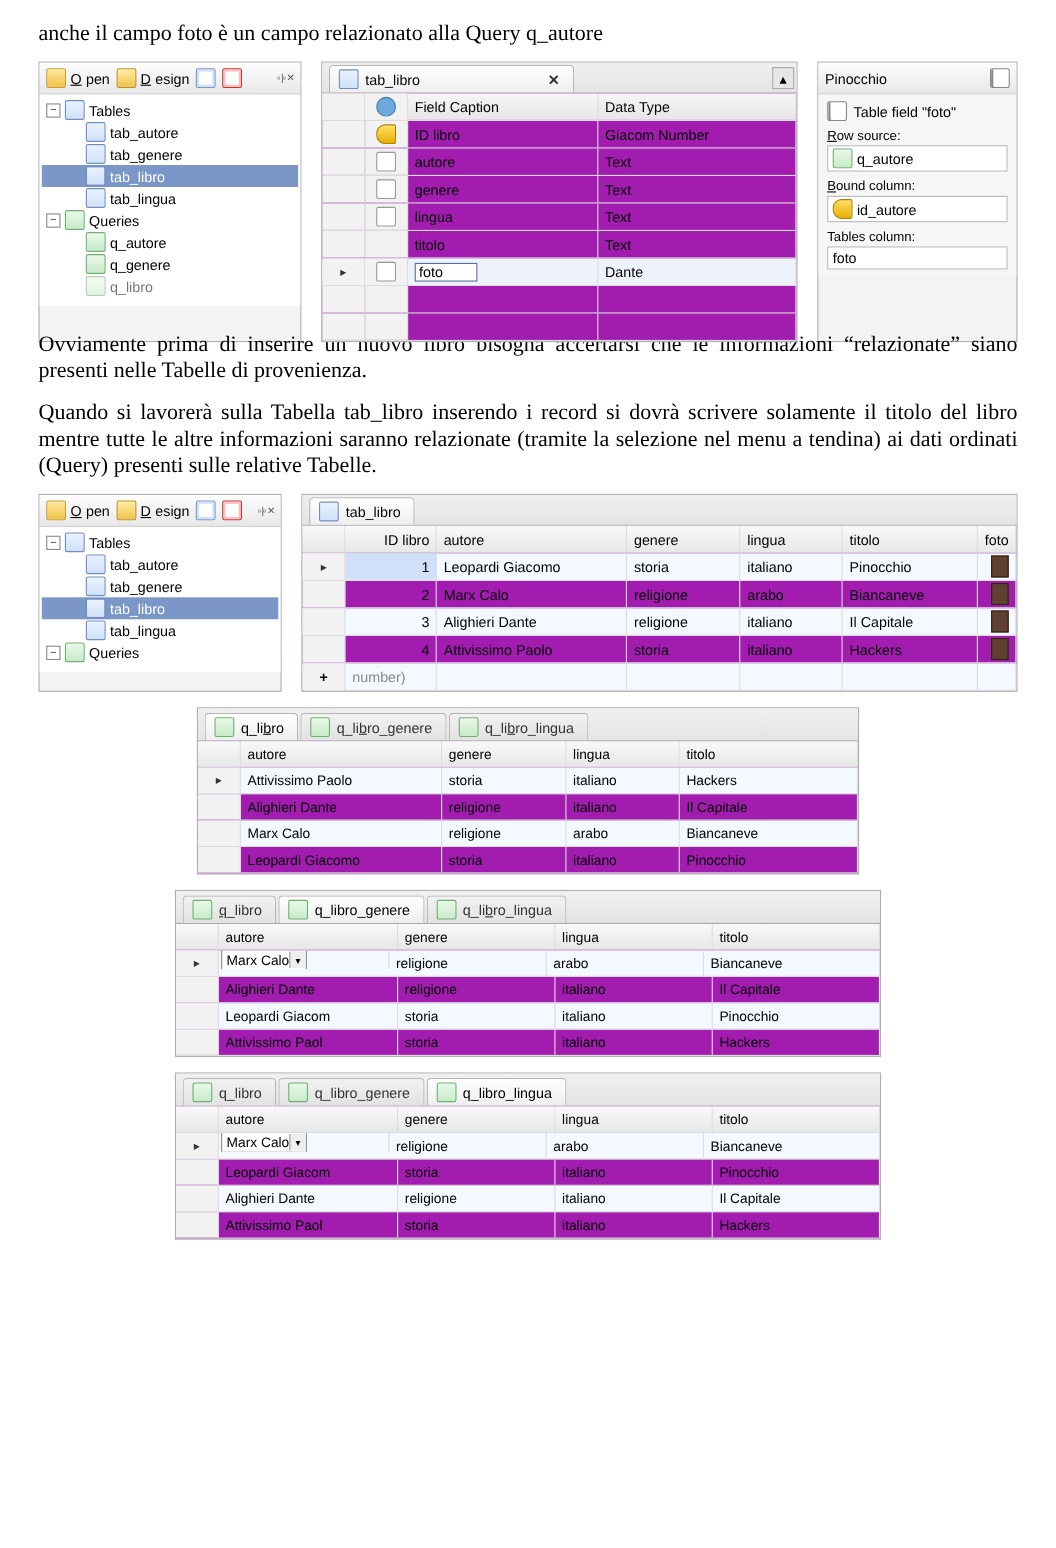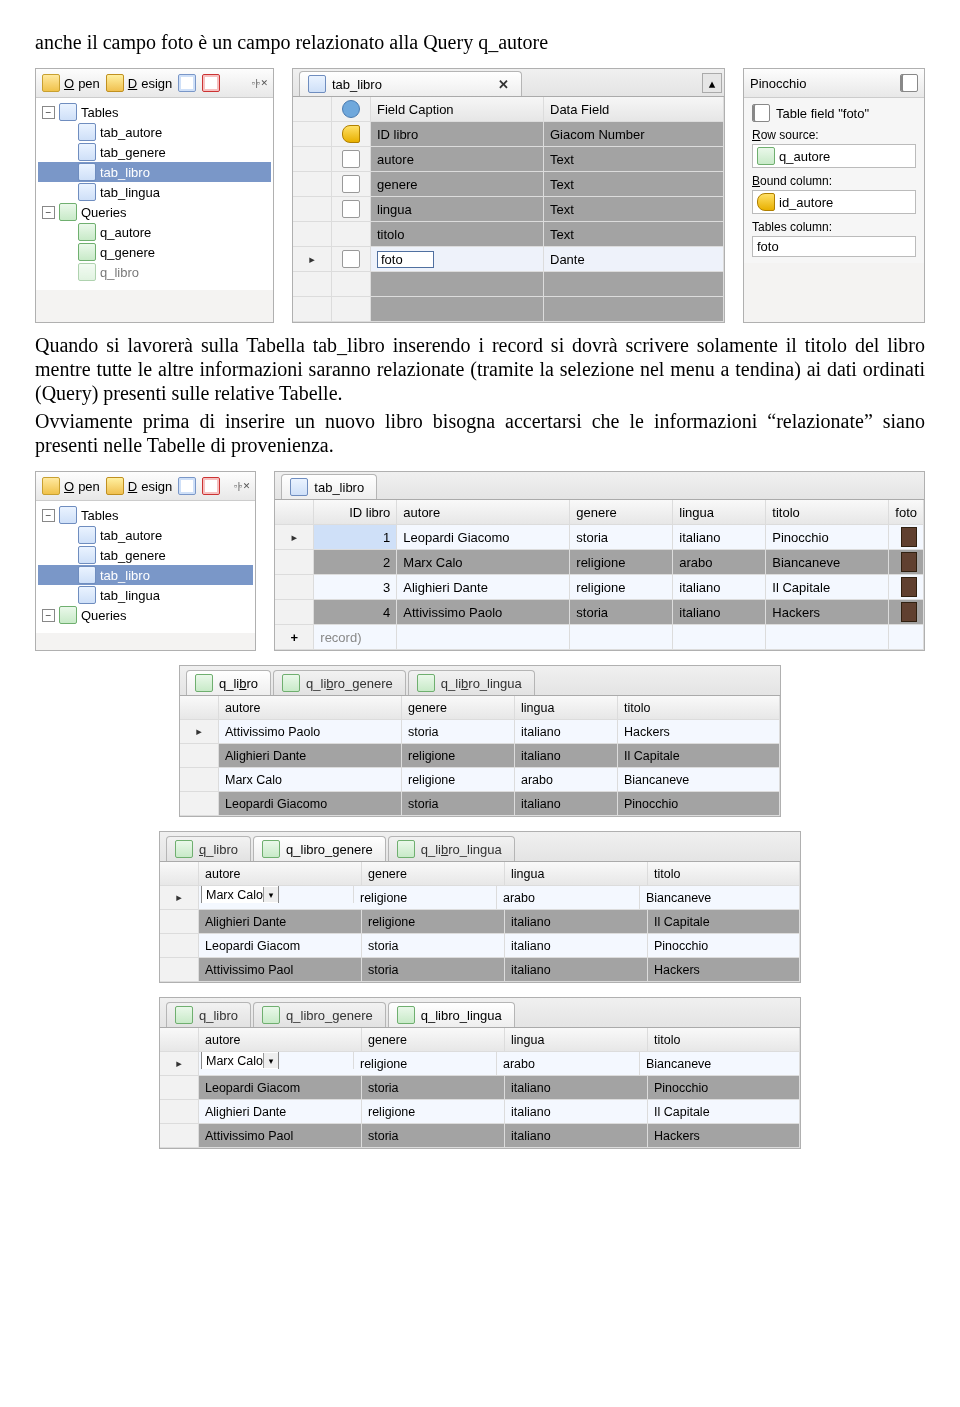--- a/index.html
+++ b/index.html
@@ -4,21 +4,21 @@
 <style>
   body{
     margin:0;
     font-family:"Times New Roman",serif;
     font-size:20px;
     background:#fff;
     color:#000;
     width:960px;
   }
   .ui{ font-family:Arial,Helvetica,sans-serif;font-size:13px;color:#000;}
-  .content{ padding:20px 35px 30px 35px;}
+  .content{ padding:8px 35px 30px 35px;}
   .para{ text-align:justify; margin:10px 0 14px 0; line-height:1.2;}
 
   
   .app{ display:flex; gap:18px;}
   .panel{ background:#f4f3f2; border:1px solid #b0b0b0; }
   .panel.left{ width:237px;}
   .panel.mid{ flex:1;}
   .panel.right{ width:180px;}
   .toolbar{ height:24px; display:flex; align-items:center; padding:2px 6px; gap:6px;
     background:linear-gradient(#fdfdfd,#e8e8e8); border-bottom:1px solid #ccc;}
@@ -40,21 +40,21 @@
   .node .tw{ width:11px;height:11px;border:1px solid #888;display:flex;align-items:center;justify-content:center;font-size:10px;line-height:9px;color:#333;background:#fff;}
   .child{ padding-left:40px;}
   .sel{ background:#7a97c8;color:#fff;}
   .sel .ico{filter:none;}
   .tabbar{ display:flex; align-items:flex-end; padding:2px 0 0 6px;
     background:linear-gradient(#f0f0f0,#e4e4e4);border-bottom:1px solid #aaa;}
   .tab{ background:linear-gradient(#fff,#eee);border:1px solid #b5b5b5;border-bottom:none;
     border-radius:4px 4px 0 0;padding:3px 12px 3px 8px;display:flex;align-items:center;gap:6px;margin-right:2px;}
   .tab .close{ font-weight:bold;color:#333;}
   .tab.inactive{ background:linear-gradient(#f2f2f2,#e2e2e2);color:#333;}
-  .grid{ background:#a3a3a3; }
+  .grid{ background:#a21caf; }
   .grid .row{ display:flex; border-bottom:1px solid #dcdcdc;}
   .grid .gcell{ border-right:1px solid #dcdcdc; padding:3px 6px; height:18px; display:flex; align-items:center; overflow:hidden;}
   .grid .gutter{ width:26px;background:#f2f2f2;justify-content:center;}
   .grid .icn{ width:26px;background:#f2f2f2;justify-content:center;}
   .grid .hd{ background:linear-gradient(#f6f6f6,#e6e6e6); font-weight:normal;}
   .rowptr::before{content:"▸";font-size:11px;color:#333;}
   .scroll-hint{ position:absolute;right:2px;top:4px;width:18px;height:18px;
     background:#e6e6e6;border:1px solid #aaa;display:flex;align-items:center;justify-content:center;}
   
   .props{ padding:6px 8px; background:#f6f6f6;}
@@ -149,21 +149,21 @@
             <span class="close" style="margin-left:110px">✕</span>
           </div>
     </div>
     <div class="grid">
       <div class="row hd">
         <div class="gcell gutter"></div>
         <div class="gcell icn">
               <span class="ico info"></span>
             </div>
         <div class="gcell" style="width:160px">Field Caption</div>
-        <div class="gcell" style="flex:1">Data Field</div>
+        <div class="gcell" style="flex:1">Data Type</div>
       </div>
 
       <div class="row">
             <div class="gcell gutter"></div>
             <div class="gcell icn">
               <span class="ico key"></span>
             </div>
             <div class="gcell" style="width:160px">ID libro</div>
             <div class="gcell" style="flex:1">Giacom Number</div>
           </div>
@@ -244,22 +244,22 @@
             <span>id_autore</span>
           </div>
       <label>Tables column:</label>
       <div class="val">
             <span>foto</span>
           </div>
     </div>
   </div>
 </div>
 
+<p class="para" style="margin-top:-10px">Ovviamente prima di inserire un nuovo libro bisogna accertarsi che le informazioni “relazionate” siano presenti nelle Tabelle di provenienza.</p>
 <p class="para">Quando si lavorerà sulla Tabella tab_libro inserendo i record si dovrà scrivere solamente il titolo del libro mentre tutte le altre informazioni saranno relazionate (tramite la selezione nel menu a tendina) ai dati ordinati (Query) presenti sulle relative Tabelle.</p>
-<p class="para" style="margin-top:-10px">Ovviamente prima di inserire un nuovo libro bisogna accertarsi che le informazioni “relazionate” siano presenti nelle Tabelle di provenienza.</p>
 
 <div class="app ui">
   <div class="panel left">
     <div class="toolbar">
       <span class="tbtn">
             <span class="ico folder"></span>
             <span class="underline">O</span>
             <span>pen</span>
           </span>
       <span class="tbtn">
@@ -357,21 +357,21 @@
             <div class="gcell" style="width:160px">Attivissimo Paolo</div>
             <div class="gcell" style="width:90px">storia</div>
             <div class="gcell" style="width:80px">italiano</div>
             <div class="gcell" style="width:110px">Hackers</div>
             <div class="gcell" style="flex:1;justify-content:flex-end">
               <span class="avatar"></span>
             </div>
           </div>
       <div class="row alt">
             <div class="gcell gutter" style="font-weight:bold">+</div>
-            <div class="gcell" style="width:70px;color:#888">record)</div>
+            <div class="gcell" style="width:70px;color:#888">number)</div>
             <div class="gcell" style="width:160px"></div>
             <div class="gcell" style="width:90px"></div>
             <div class="gcell" style="width:80px"></div>
             <div class="gcell" style="width:110px"></div>
             <div class="gcell" style="flex:1"></div>
           </div>
     </div>
   </div>
 </div>
 

